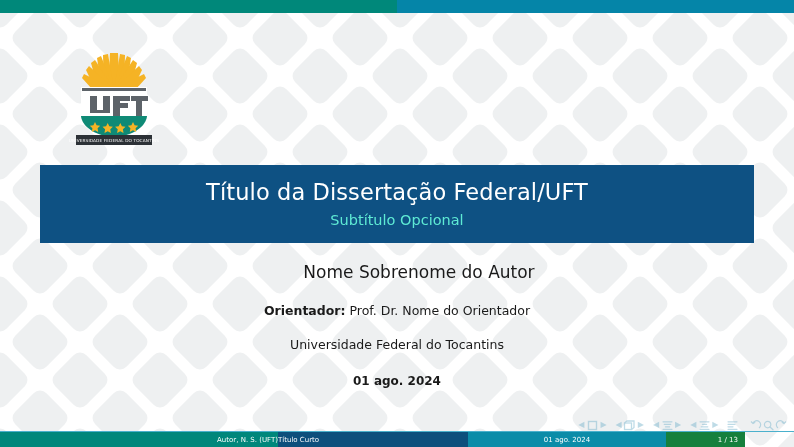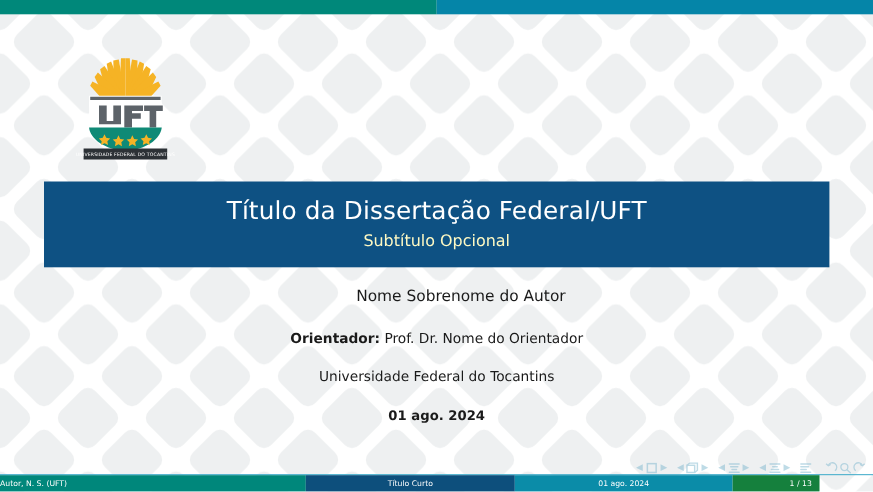--- a/index.html
+++ b/index.html
@@ -73,38 +73,38 @@
   }
   #title-banner .main-title {
     color: #ffffff;
     font-size: 22.5px;
     line-height: 1.1;
     letter-spacing: 0.1px;
     font-weight: 400;
     text-align: center;
   }
   #title-banner .sub-title {
-    color: #fef9c3;
+    color: #5eead4;
     font-size: 14.5px;
     margin-top: 7px;
     font-weight: 400;
     text-align: center;
   }
 
   
   #author-block {
     position: absolute;
     left: 0; top: 262px;
     width: 794px;
     z-index: 3;
     text-align: center;
     color: #1a1a1a;
   }
   #author-block .author-name {
-    font-size: 14px;
+    font-size: 17px;
     line-height: 1.2;
     margin-left: 44px;
   }
   #author-block .advisor-line {
     font-size: 12.5px;
     margin-top: 21px;
   }
   #author-block .advisor-line .advisor-label { font-weight: bold; }
   #author-block .institution {
     font-size: 12.5px;
@@ -159,25 +159,25 @@
     color: #ffffff;
   }
   #footline .foot-cell {
     height: 100%;
     display: flex;
     align-items: center;
     box-sizing: border-box;
   }
   #footline .foot-author {
     width: 278px;
-    justify-content: flex-start;
+    justify-content: flex-end;
   }
   #footline .foot-title {
     width: 190px;
-    justify-content: center;
+    justify-content: flex-start;
   }
   #footline .foot-date {
     width: 198px;
     justify-content: center;
   }
   #footline .foot-page {
     width: 79px;
     justify-content: flex-end;
     padding-right: 7px;
   }

